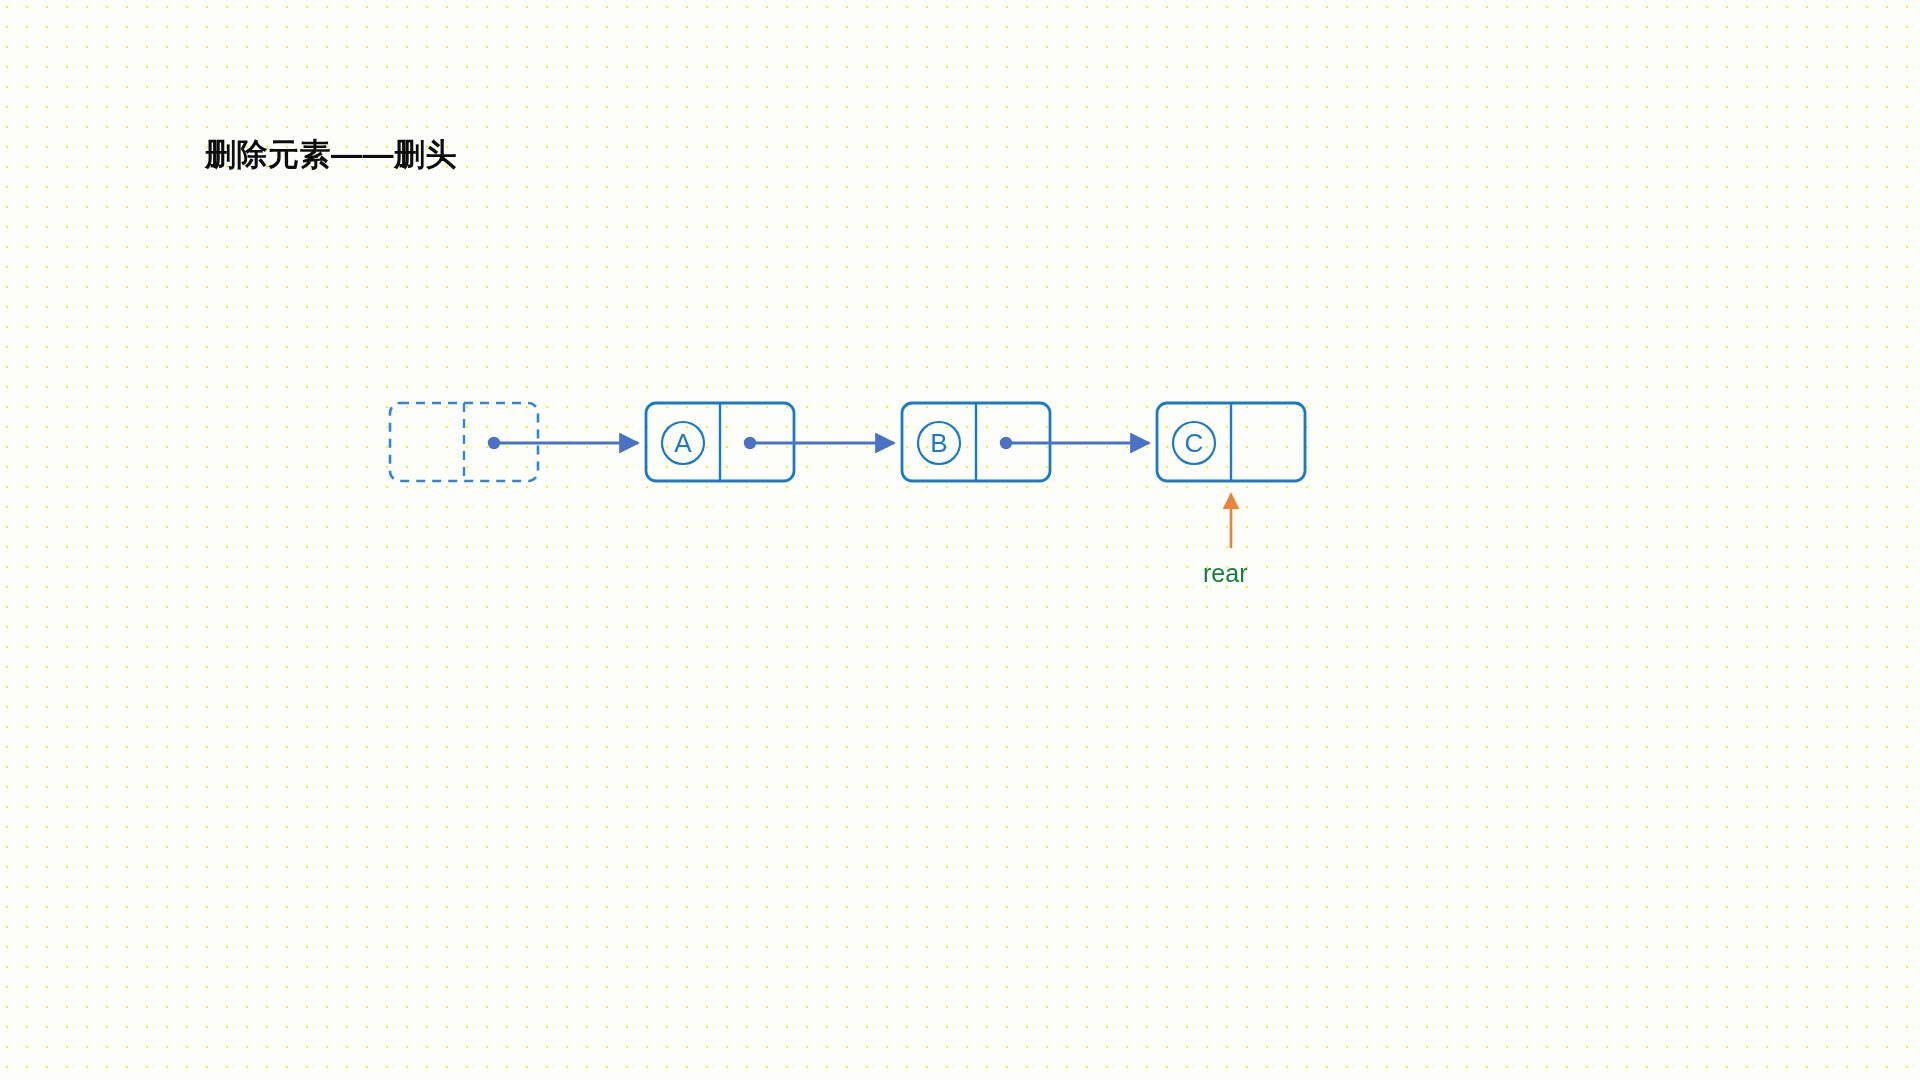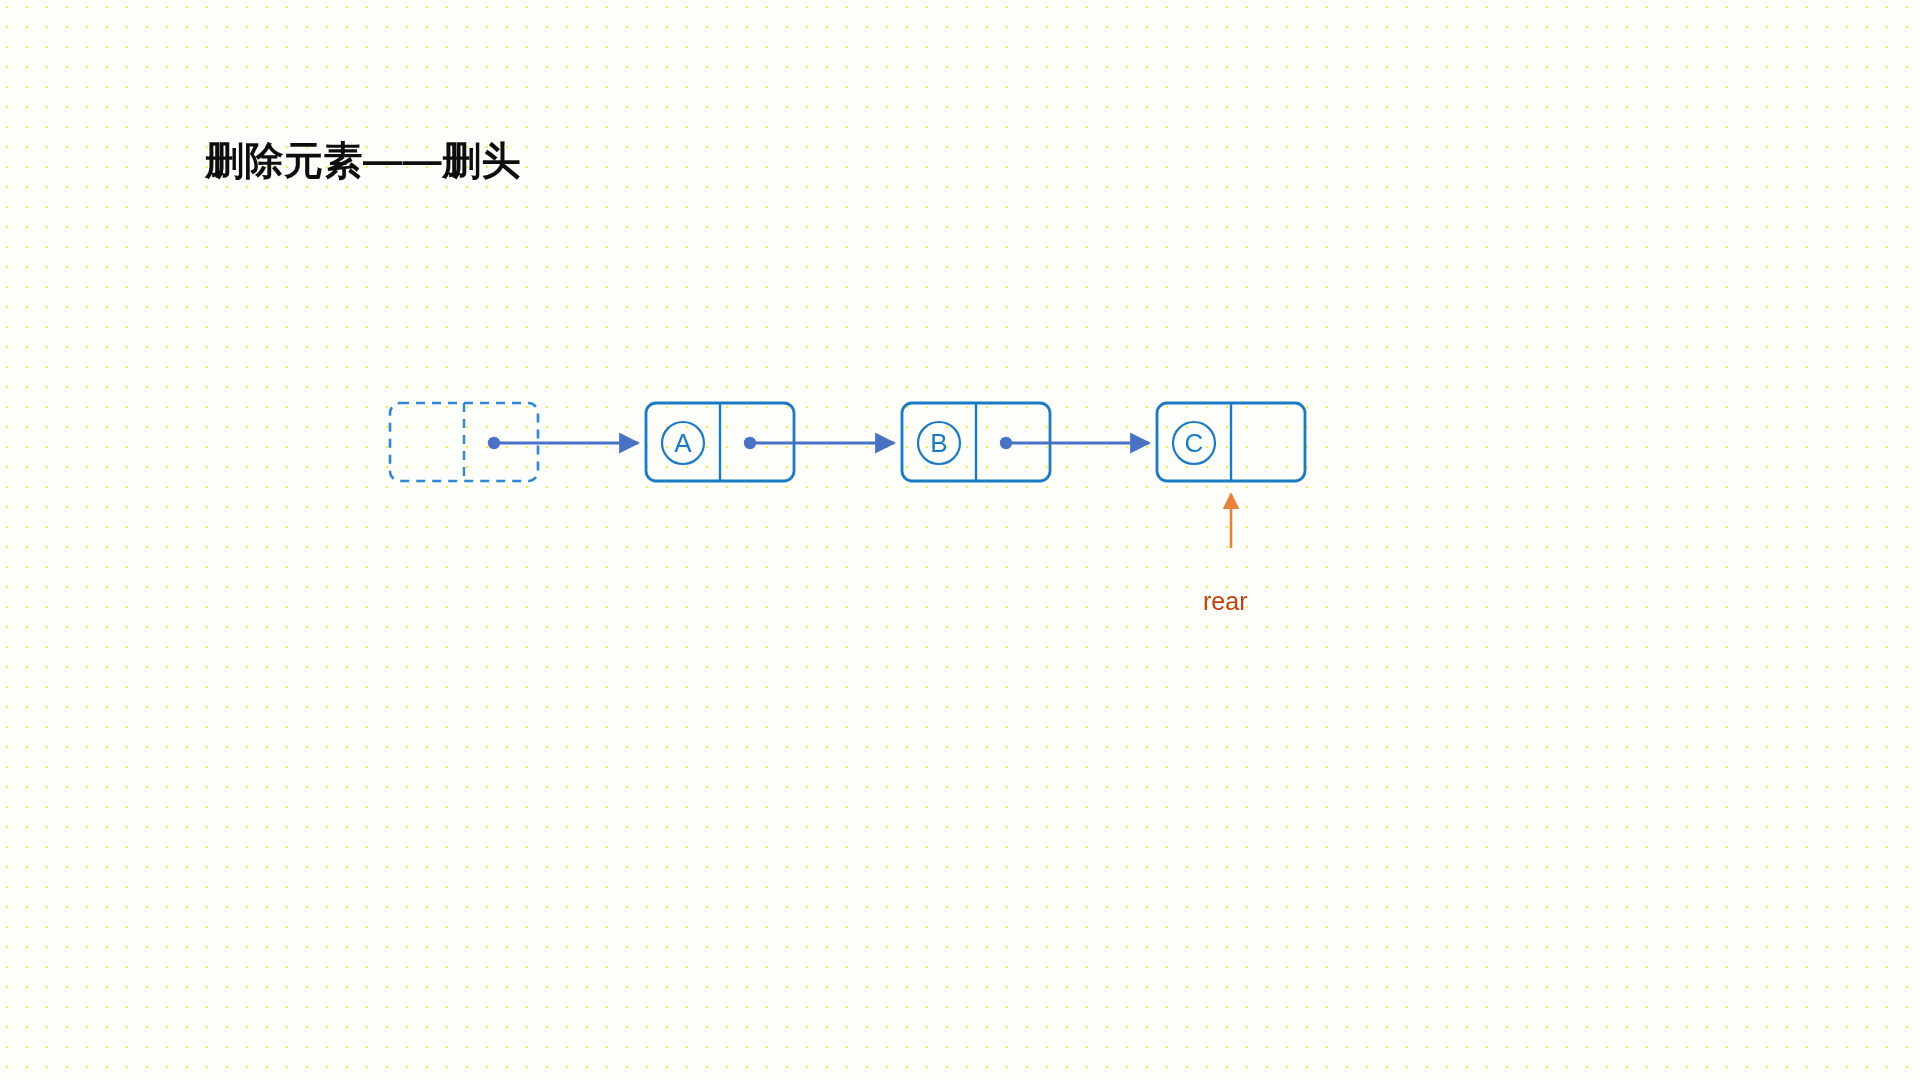--- a/index.html
+++ b/index.html
@@ -17,21 +17,21 @@
       radial-gradient(circle at 1px 1px, #f2ef3a 1.15px, rgba(255,255,255,0) 1.3px);
     background-size: 20px 20px;
     background-position: 6px 6px;
   }
 
   
   .page-title {
     position: absolute;
     left: 205px;
     top: 134px;
-    font-size: 39px;
+    font-size: 31px;
     font-weight: bold;
     color: #0d0d0d;
     letter-spacing: 0.5px;
     white-space: nowrap;
     font-family: "Liberation Sans", "DejaVu Sans", sans-serif;
   }
 
   
   .diagram {
     position: absolute;
@@ -40,24 +40,23 @@
     width: 1920px;
     height: 1080px;
   }
   .diagram svg {
     display: block;
   }
 
   .label-rear {
     position: absolute;
     font-size: 25px;
-    color: #c2410c;
+    color: #15803d;
     white-space: nowrap;
     font-family: "Liberation Sans", "DejaVu Sans", sans-serif;
-    margin-top: 28px;
   }
 </style>
 </head>
 <body>
 
 <div class="page-title">删除元素——删头</div>
 
 <div class="diagram">
   <svg width="1920" height="1080" viewBox="0 0 1920 1080" xmlns="http://www.w3.org/2000/svg">
     <defs>

